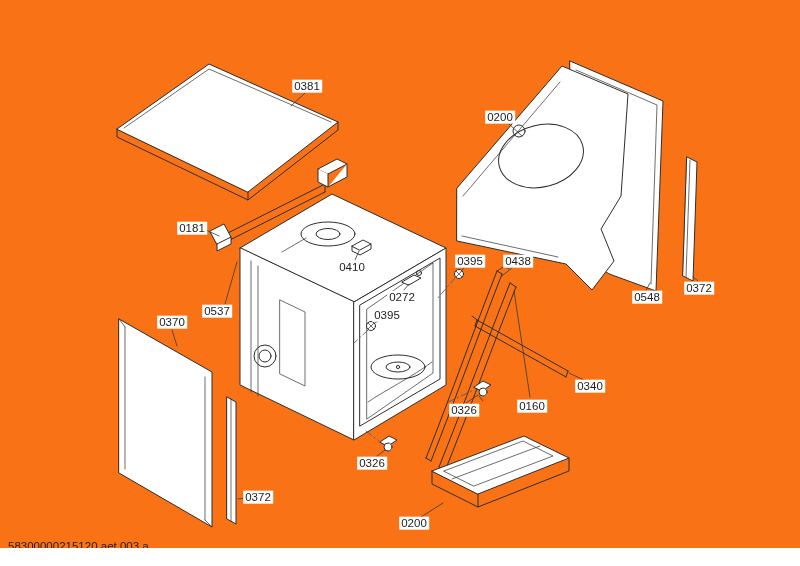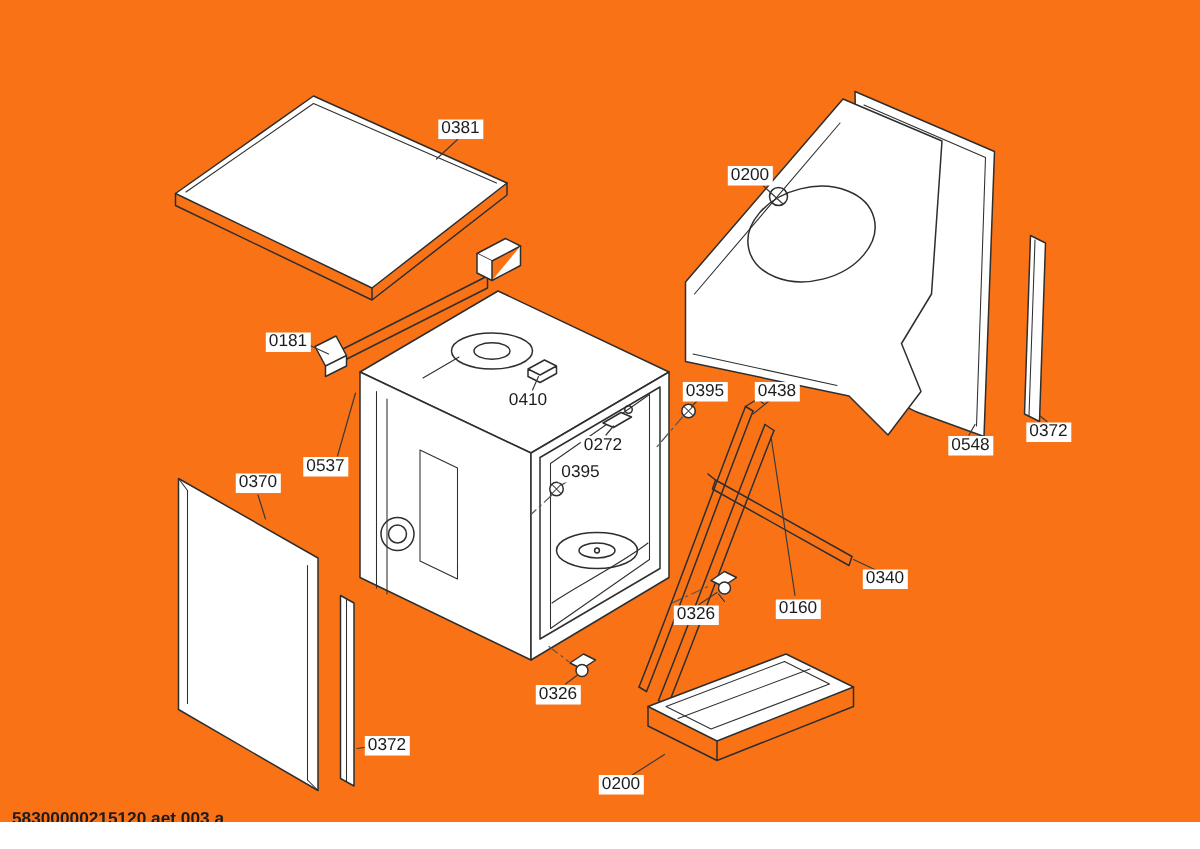--- a/index.html
+++ b/index.html
@@ -22,21 +22,20 @@
     padding: 0 2px;
     white-space: nowrap;
     line-height: 1.1;
   }
   .footer-code {
     position: absolute;
     left: 8px;
     top: 540px;
     font-size: 11.5px;
     color: #1c1c1c;
-    font-weight: bold;
   }
 </style>
 </head>
 <body>
 
 <div class="canvas">
 
   <svg width="800" height="566" viewBox="0 0 800 566">
     <g stroke="#2e2e2e" stroke-width="1" fill="none" stroke-linejoin="round" stroke-linecap="round">
 

